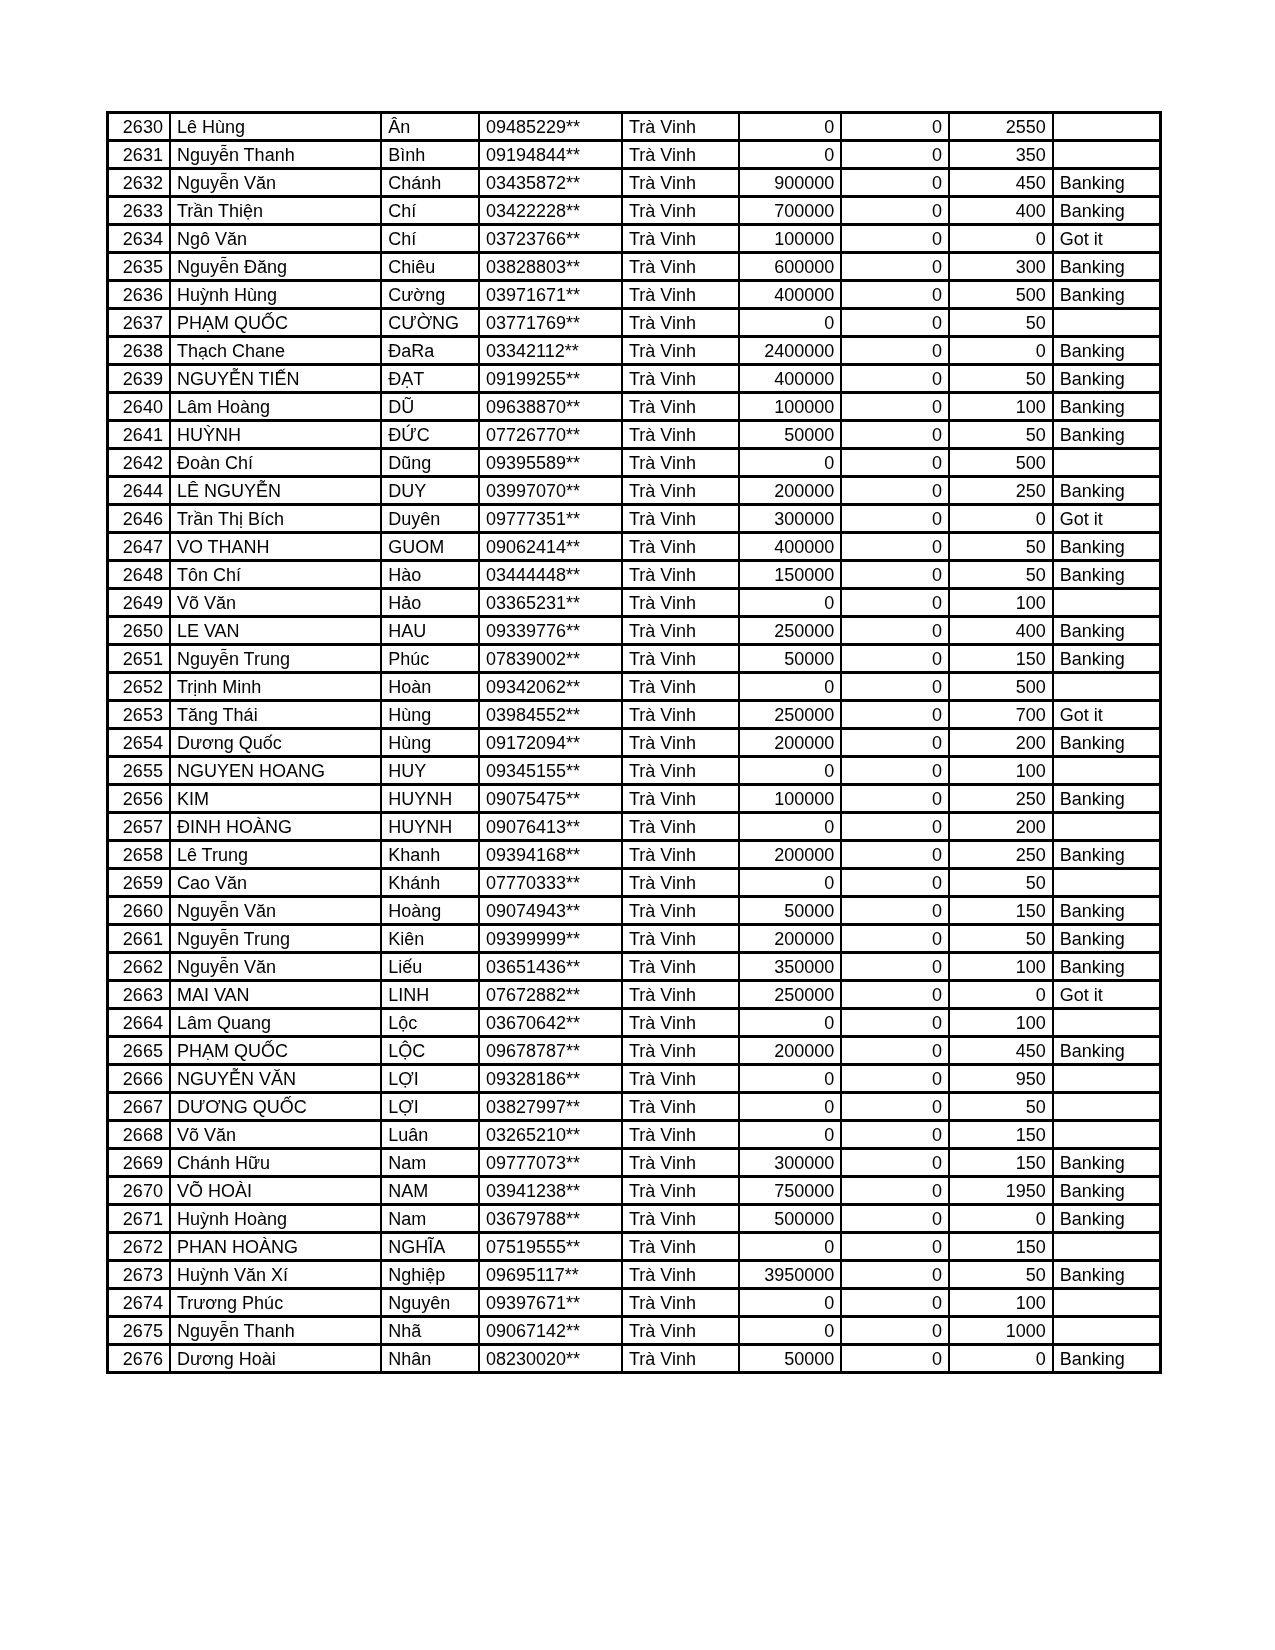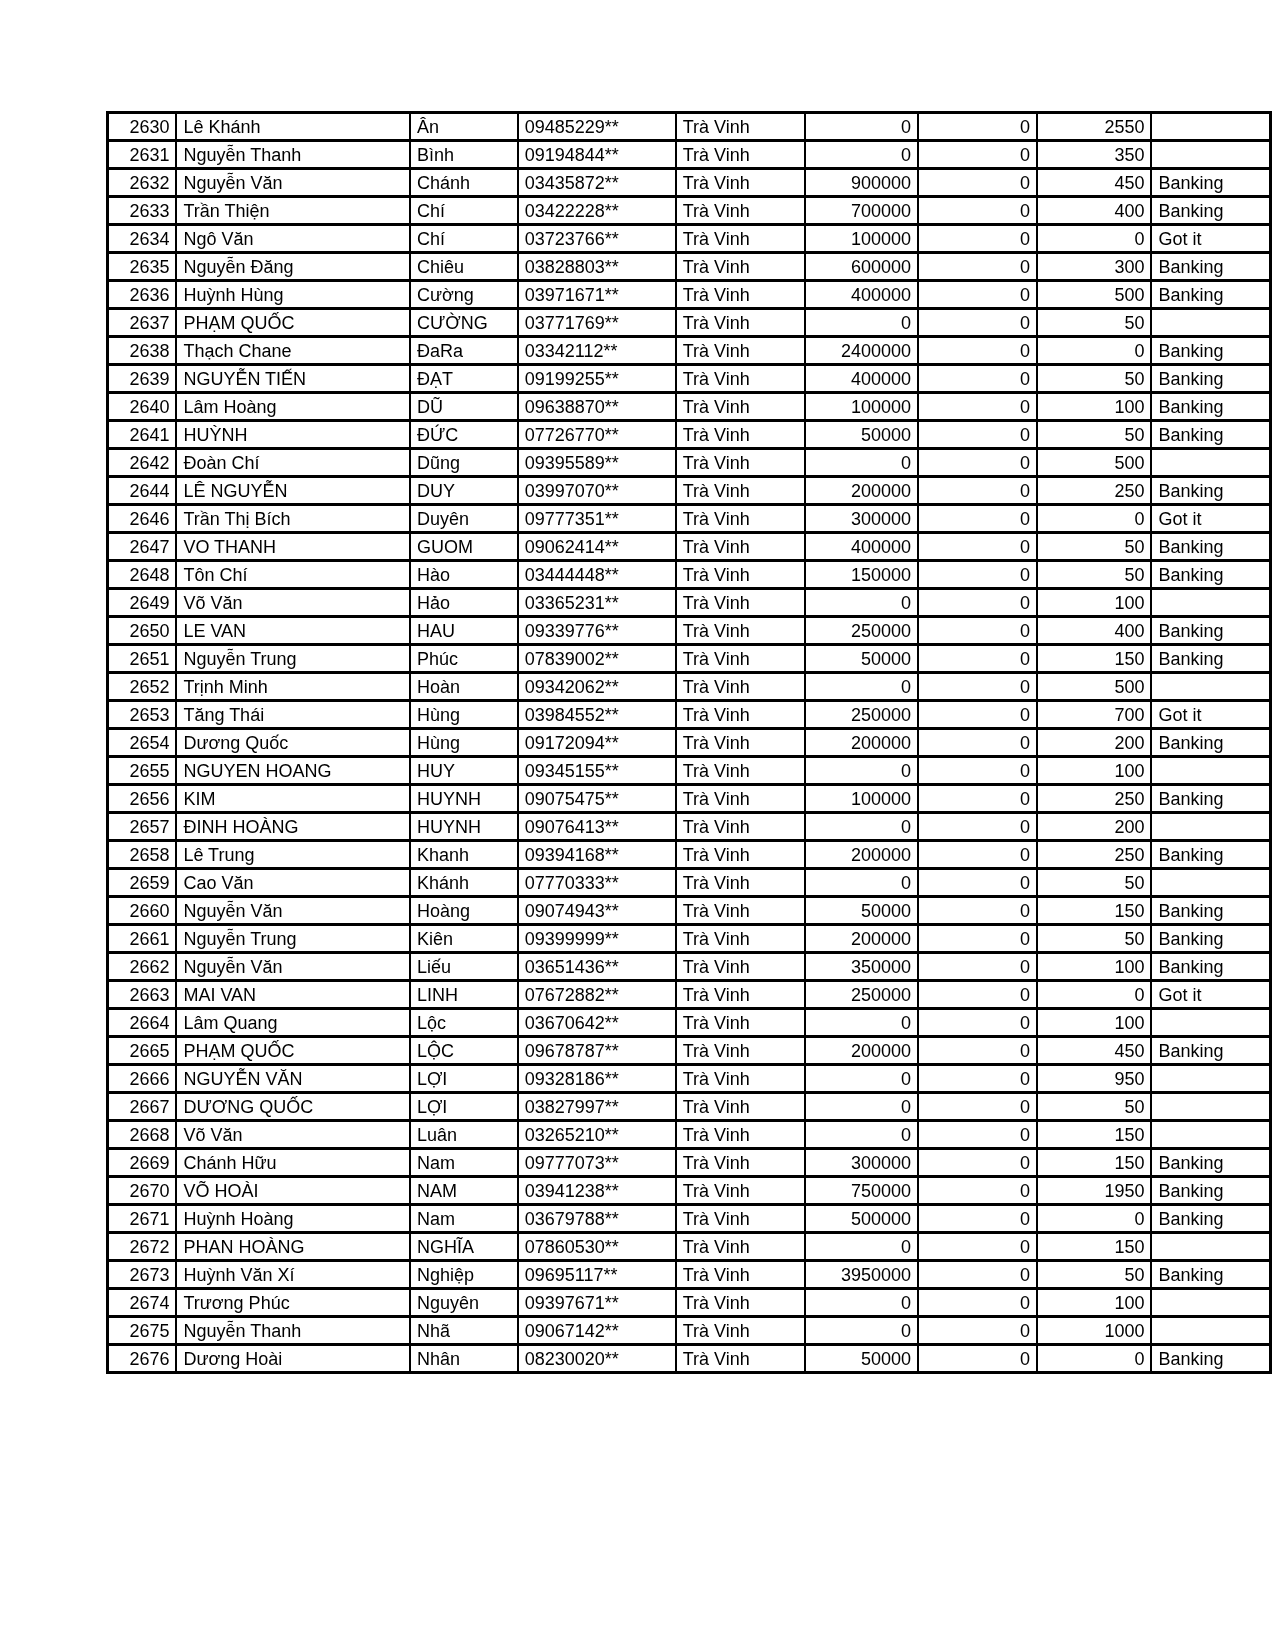--- a/index.html
+++ b/index.html
@@ -15,21 +15,21 @@
     font-family: "Liberation Sans", "DejaVu Sans", sans-serif;
     color: #000000;
     overflow: hidden;
   }
   table.data-table {
     position: absolute;
     left: 106px;
     top: 111px;
     border-collapse: collapse;
     table-layout: fixed;
-    width: 1166px;
+    width: 1056px;
     border: 3px solid #000000;
     padding-left: 36px;
   }
   table.data-table td {
     border-left: 2px solid #000000;
     border-right: 2px solid #000000;
     border-top: 3px solid #000000;
     border-bottom: 3px solid #000000;
     font-size: 18px;
     line-height: 1;
@@ -65,21 +65,21 @@
       <col class="c-phone">
       <col class="c-prov">
       <col class="c-a1">
       <col class="c-a2">
       <col class="c-a3">
       <col class="c-status">
     </colgroup>
     <tbody>
         <tr>
           <td class="num">2630</td>
-          <td class="txt">Lê Khánh</td>
+          <td class="txt">Lê Hùng</td>
           <td class="txt">Ân</td>
           <td class="txt">09485229**</td>
           <td class="txt">Trà Vinh</td>
           <td class="num">0</td>
           <td class="num">0</td>
           <td class="num">2550</td>
           <td class="txt"></td>
         </tr>
         <tr>
           <td class="num">2631</td>
@@ -507,21 +507,21 @@
           <td class="txt">Trà Vinh</td>
           <td class="num">500000</td>
           <td class="num">0</td>
           <td class="num">0</td>
           <td class="txt">Banking</td>
         </tr>
         <tr>
           <td class="num">2672</td>
           <td class="txt">PHAN HOÀNG</td>
           <td class="txt">NGHĨA</td>
-          <td class="txt">07860530**</td>
+          <td class="txt">07519555**</td>
           <td class="txt">Trà Vinh</td>
           <td class="num">0</td>
           <td class="num">0</td>
           <td class="num">150</td>
           <td class="txt"></td>
         </tr>
         <tr>
           <td class="num">2673</td>
           <td class="txt">Huỳnh Văn Xí</td>
           <td class="txt">Nghiệp</td>

